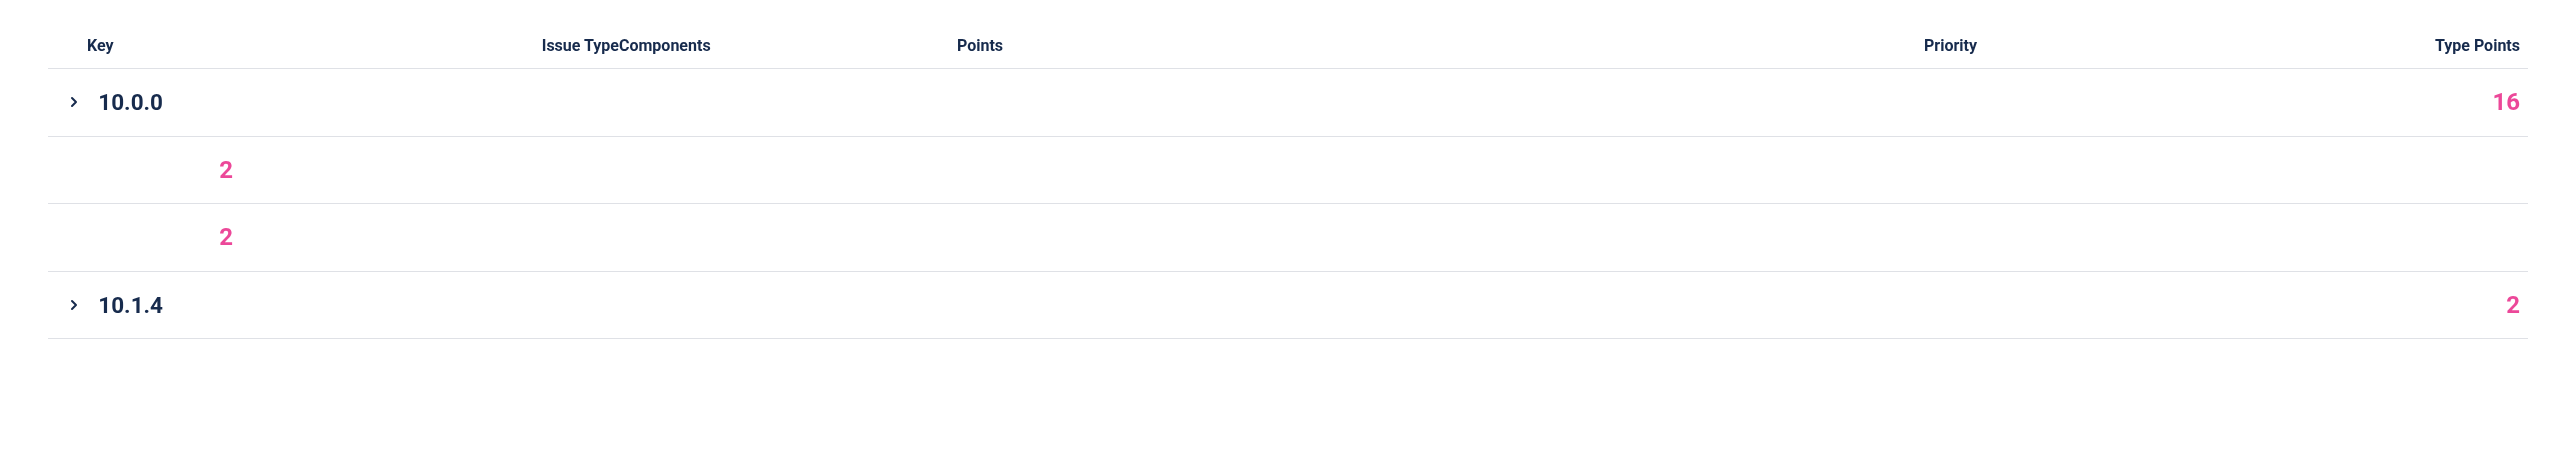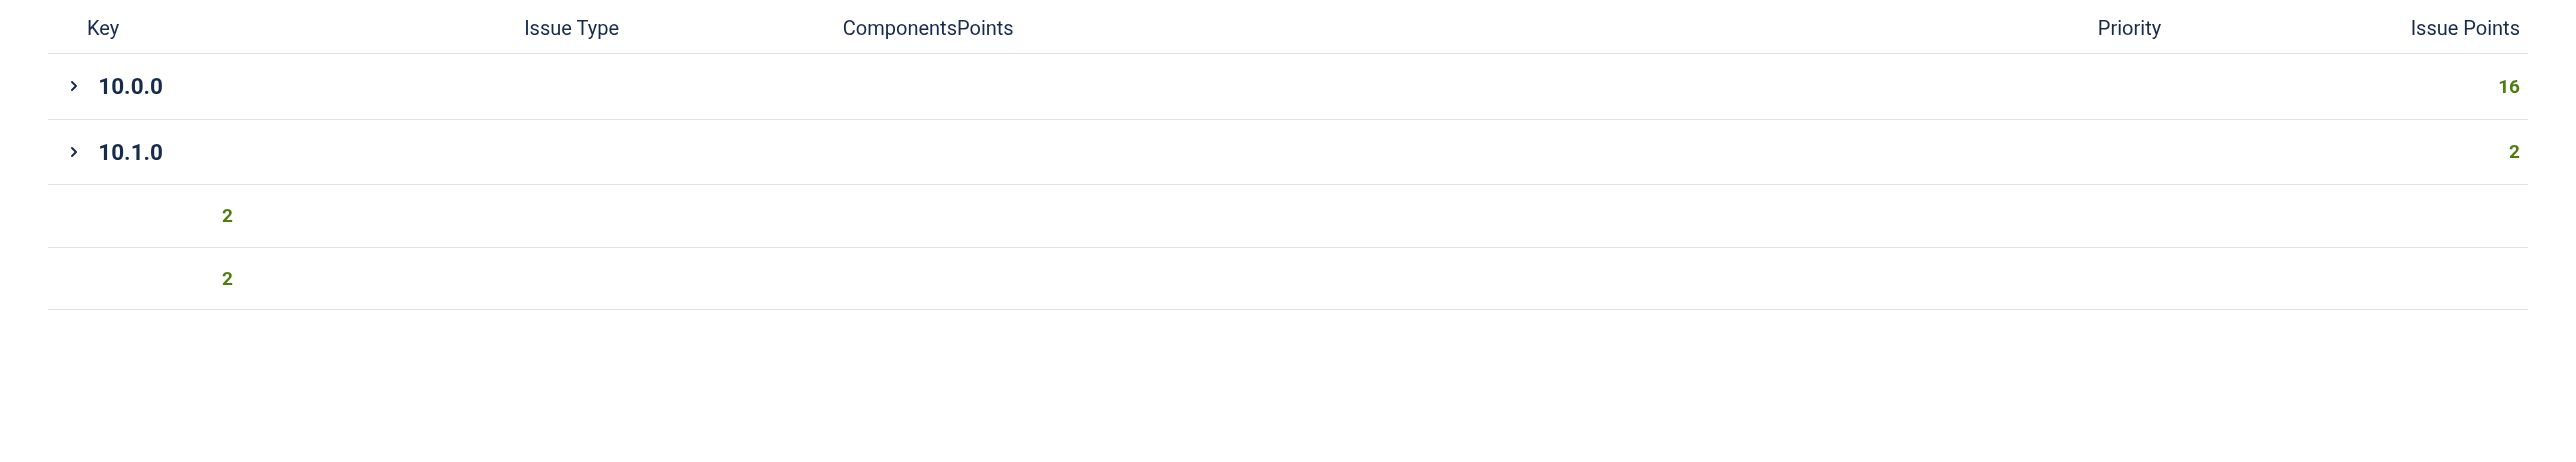--- a/index.html
+++ b/index.html
@@ -16,42 +16,41 @@
     .table-wrapper {
       padding: 16px 48px 0 48px;
     }
     .header-row {
       display: flex;
       align-items: center;
       padding: 0 0 13px 0;
       border-bottom: 1.6px solid #DFE1E6;
     }
     .header-cell {
-      font-size: 20px;
-      font-weight: 400;
+      font-size: 16px;
+      font-weight: 700;
       color: #172B4D;
+      margin-top: 20px;
     }
     .col-key {
       width: 233px;
       padding-left: 39px;
     }
     .col-issue-type {
       width: 338px;
       text-align: right;
     }
     .col-components {
       width: 338px;
-      text-align: right;
     }
     .col-summary {
       flex: 1;
     }
     .col-priority {
       width: 411px;
-      text-align: center;
     }
     .col-story-points {
       width: 193px;
       text-align: right;
       padding-right: 8px;
     }
     .group-row {
       display: flex;
       align-items: center;
       padding: 19.3px 0;
@@ -76,68 +75,68 @@
     .expand-icon svg {
       width: 16px;
       height: 16px;
     }
     .group-label {
       font-size: 22.5px;
       font-weight: 700;
       color: #172B4D;
     }
     .group-points {
-      font-size: 19px;
+      font-size: 24px;
       font-weight: 700;
-      color: #4d7c0f;
+      color: #ec4899;
       width: 193px;
       text-align: right;
       padding-right: 8px;
     }
   </style>
 </head>
 <body>
 
 <div class="table-wrapper">
   <div class="header-row">
     <div class="header-cell col-key">Key</div>
     <div class="header-cell col-issue-type">Issue Type</div>
     <div class="header-cell col-components">Components</div>
     <div class="header-cell col-summary">Points</div>
     <div class="header-cell col-priority">Priority</div>
-    <div class="header-cell col-story-points">Issue Points</div>
+    <div class="header-cell col-story-points">Type Points</div>
   </div>
 
   <div class="group-row">
     <div class="group-label-cell">
       <span class="expand-icon">
         <svg viewBox="0 0 24 24" fill="none" stroke="currentColor" stroke-width="3" stroke-linecap="round" stroke-linejoin="round">
             <polyline points="9 18 15 12 9 6"></polyline>
           </svg>
       </span>
       <span class="group-label">10.0.0</span>
     </div>
     <div class="group-points">16</div>
   </div>
 
   <div class="group-row">
-    <div class="group-label-cell">
-      <span class="expand-icon">
-        <svg viewBox="0 0 24 24" fill="none" stroke="currentColor" stroke-width="3" stroke-linecap="round" stroke-linejoin="round">
-            <polyline points="9 18 15 12 9 6"></polyline>
-          </svg>
-      </span>
-      <span class="group-label">10.1.0</span>
-    </div>
     <div class="group-points">2</div>
   </div>
 
 
   <div class="group-row">
     <div class="group-points">2</div>
   </div>
 
   <div class="group-row">
+    <div class="group-label-cell">
+      <span class="expand-icon">
+        <svg viewBox="0 0 24 24" fill="none" stroke="currentColor" stroke-width="3" stroke-linecap="round" stroke-linejoin="round">
+            <polyline points="9 18 15 12 9 6"></polyline>
+          </svg>
+      </span>
+      <span class="group-label">10.1.4</span>
+    </div>
     <div class="group-points">2</div>
   </div>
 
 </div>
 
 
 </body></html>

